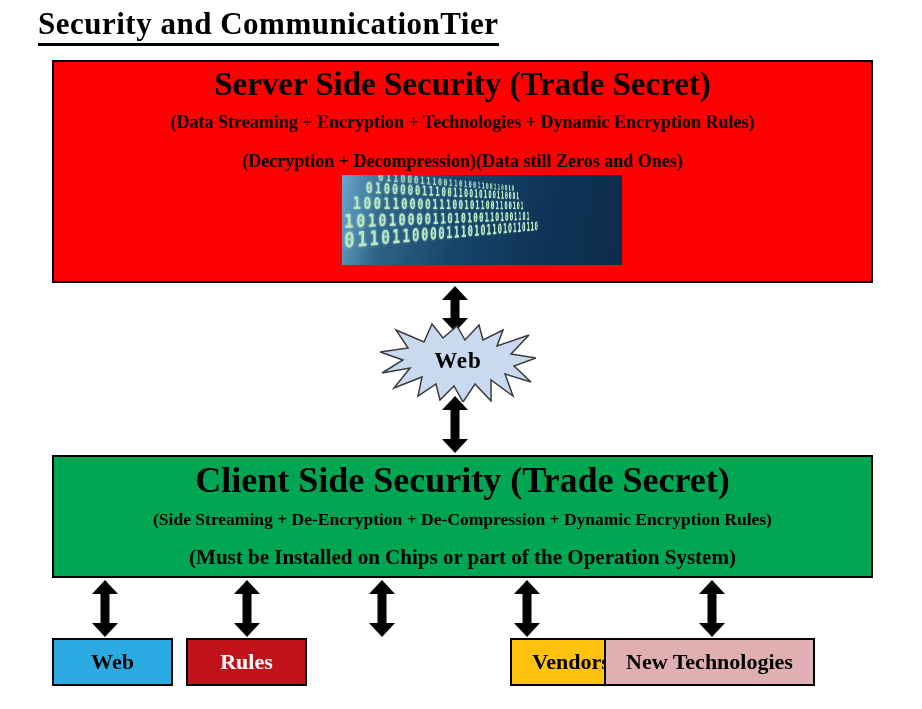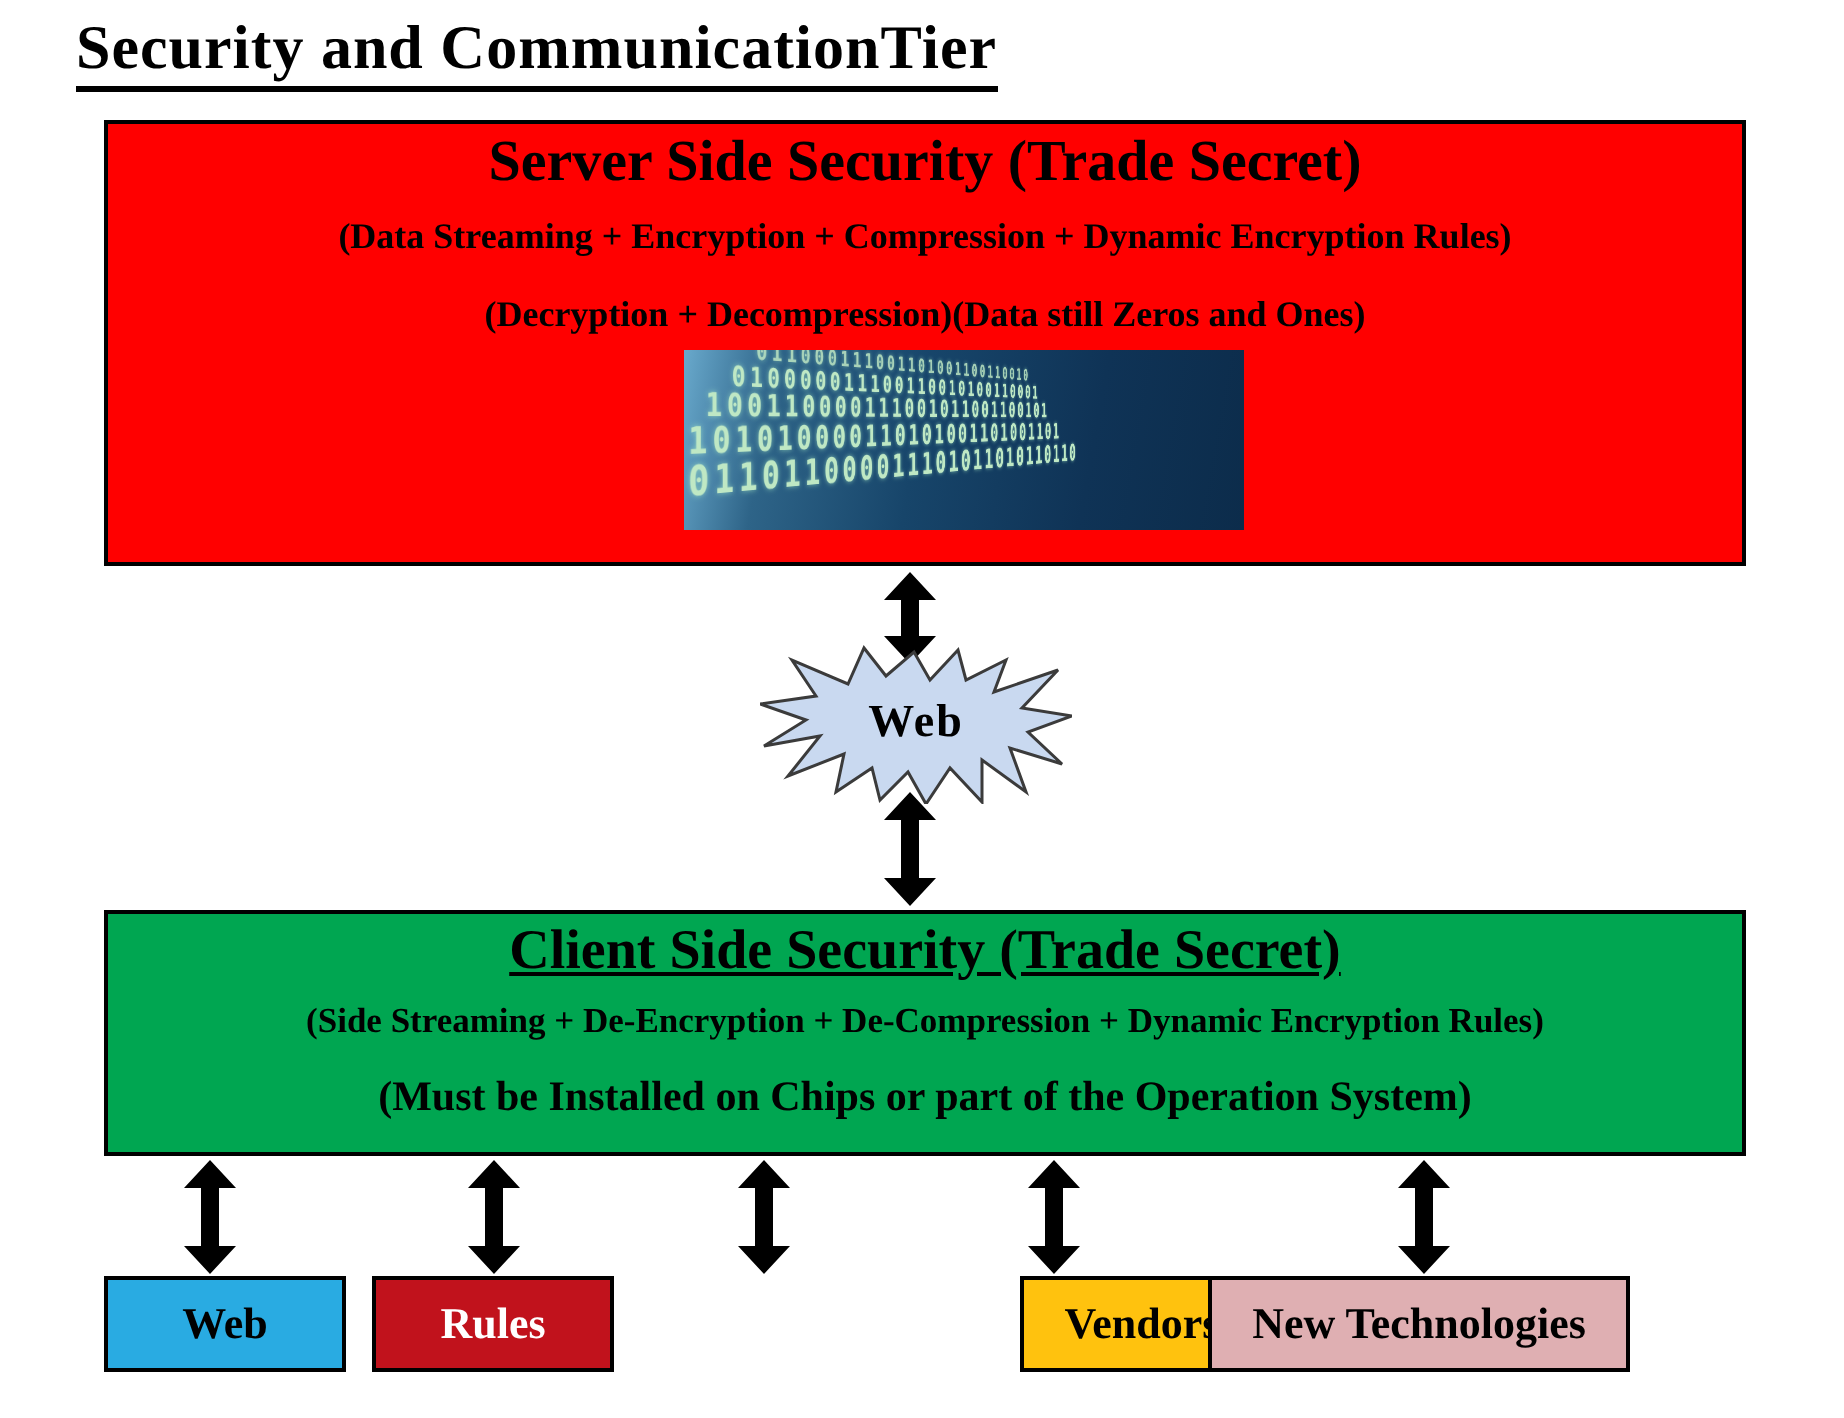--- a/index.html
+++ b/index.html
@@ -10,22 +10,22 @@
   .page-title{
     position:absolute;left:38px;top:6px;font-size:31px;letter-spacing:.5px;
     border-bottom:3px solid #000;padding-bottom:1px;white-space:nowrap;
   }
   .tier-box{
     position:absolute;left:52px;width:821px;box-sizing:border-box;
     border:2px solid #000;text-align:center;
   }
   .server-box{top:60px;height:223px;}
   .client-box{top:455px;height:123px;}
-  .tier-title{font-size:29px;margin:4px 0 0 0;line-height:1.1;}
-  .client-box .tier-title{font-size:28px;text-decoration:underline;}
+  .tier-title{font-size:33px;margin:4px 0 0 0;line-height:1.1;}
+  .client-box .tier-title{font-size:36px;}
   .tier-sub{font-size:18px;margin-top:11px;line-height:1.05;}
   .client-box .tier-sub{font-size:17.5px;margin-top:9px;}
   .tier-sub2{font-size:18px;margin-top:20px;line-height:1.05;}
   .client-box .tier-sub2{font-size:21px;margin-top:18px;}
 
   .binary-photo{
     position:absolute;left:288px;top:113px;width:280px;height:90px;overflow:hidden;
     background:linear-gradient(100deg,#69a9cc 0%,#2e6488 16%,#17456a 42%,#0f3356 72%,#0c2c4b 100%);
   }
   .binary-rows{
@@ -70,21 +70,21 @@
 </style>
 </head>
 <body>
 
 <div class="canvas">
 
   <div class="page-title">Security and CommunicationTier</div>
 
   <div class="tier-box server-box" style="background-color: rgb(255, 0, 0);">
     <div class="tier-title">Server Side Security (Trade Secret)</div>
-    <div class="tier-sub">(Data Streaming + Encryption + Compression + Dynamic Encryption Rules)</div>
+    <div class="tier-sub">(Data Streaming + Encryption + Technologies + Dynamic Encryption Rules)</div>
     <div class="tier-sub2">(Decryption + Decompression)(Data still Zeros and Ones)</div>
     <div class="binary-photo">
       <div class="binary-rows">
         <div class="brow r0">011000111001101001100110010</div>
         <div class="brow r1">010000011100110010100110001</div>
         <div class="brow r2">100110000111001011001100101</div>
         <div class="brow r3">101010000110101001101001101</div>
         <div class="brow r4">011011000011101011010110110</div>
       </div>
     </div>

